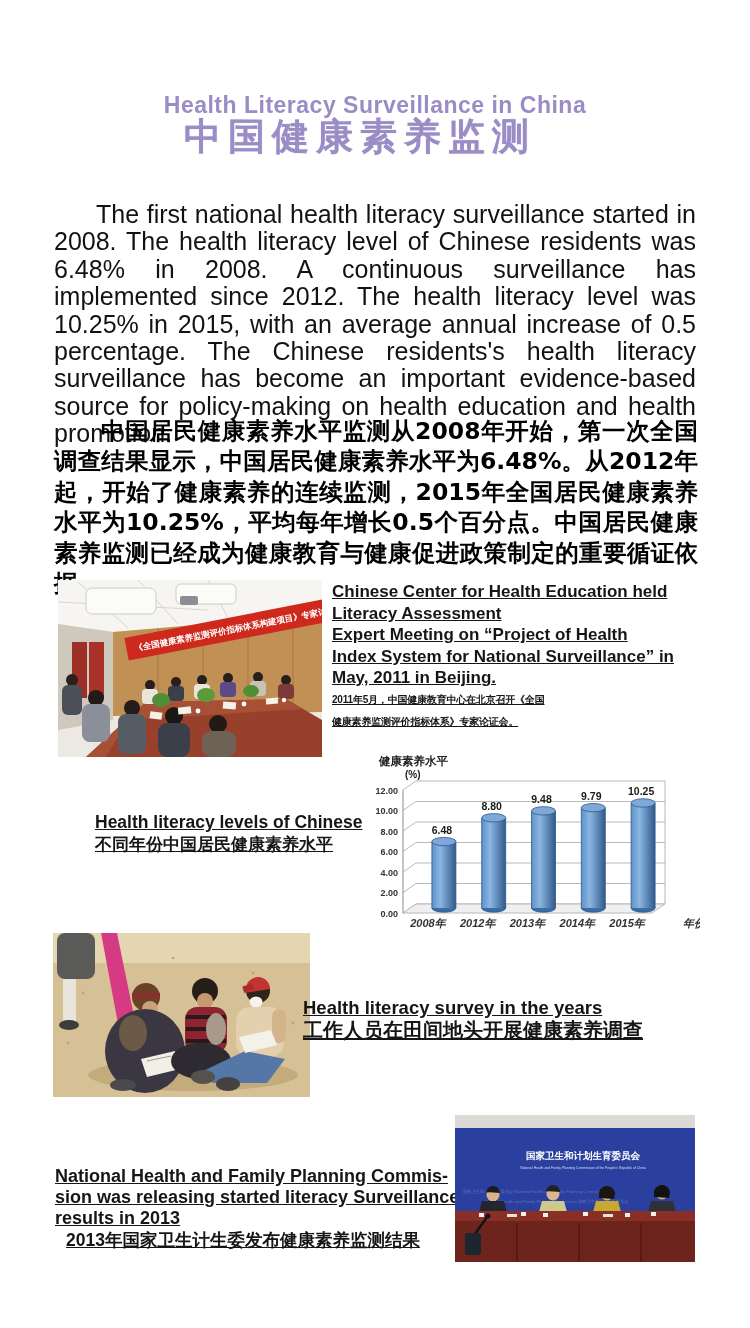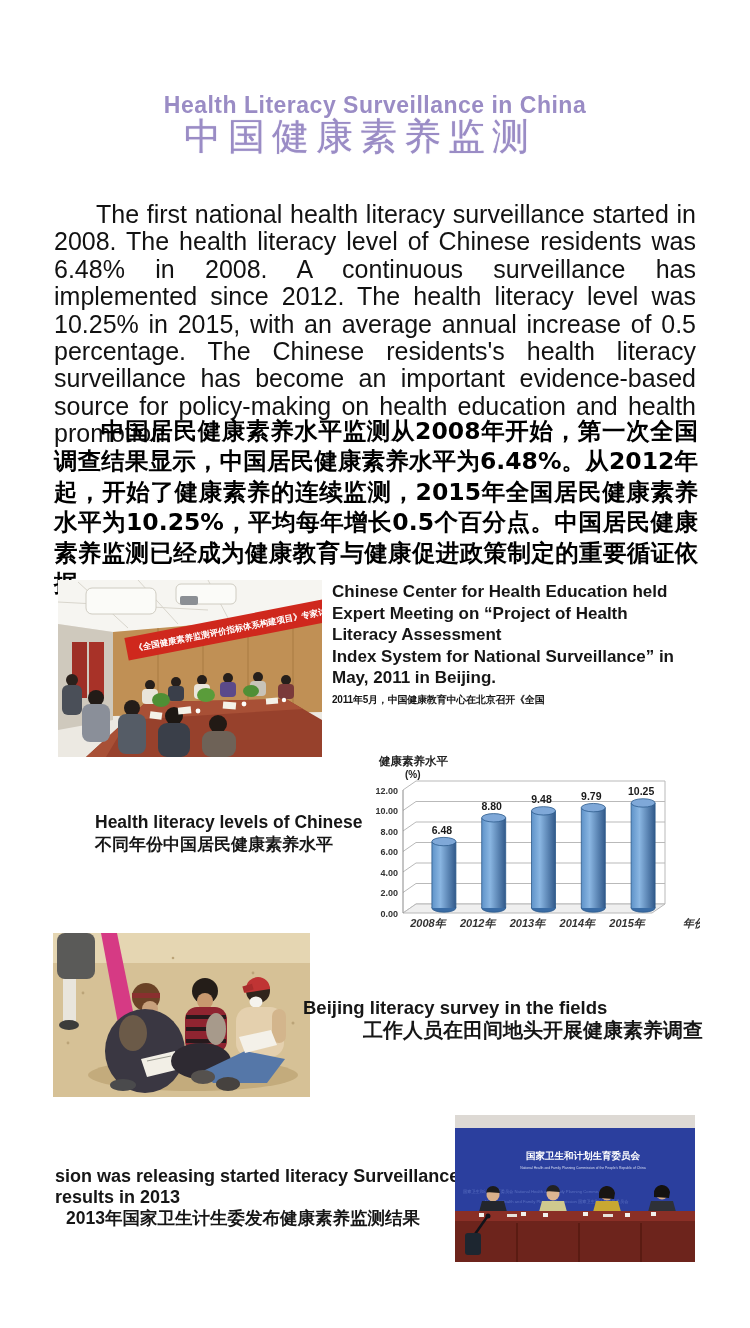--- a/index.html
+++ b/index.html
@@ -3,37 +3,37 @@
 <meta charset="utf-8">
 <style>
   html,body{margin:0;padding:0;background:#fff;}
   .page{position:relative;width:750px;height:1328px;background:#fff;overflow:hidden;
         font-family:"Liberation Sans","DejaVu Sans",sans-serif;padding-left:36px;}
   .abs{position:absolute;}
   
   .title-en{left:0;top:92px;width:750px;text-align:center;
             font-size:23px;font-weight:bold;color:#9a8cc5;letter-spacing:.5px;}
   .title-zh{left:0;top:112px;width:720px;text-align:center;
-            font-size:37px;font-weight:normal;color:#9a8cc5;letter-spacing:7px;
+            font-size:37px;font-weight:bold;color:#9a8cc5;letter-spacing:7px;
             text-shadow:0 0 1px #b3a7d6;}
   
   .para-en{left:54px;top:176px;width:642px;font-size:25px;line-height:27.4px;
            color:#121212;text-align:justify;text-indent:42px;}
   .para-zh{left:54px;top:392px;width:644px;font-size:23.5px;line-height:30.6px;
            color:#000;font-weight:bold;text-align:justify;text-indent:47px;
            font-family:"DejaVu Sans","Liberation Sans",sans-serif;}
   
   .cap{font-weight:bold;color:#161616;}
-  .cap .ln{display:block;}
+  .cap .ln{display:block;text-decoration:underline;}
   .cap1{left:332px;top:581px;width:372px;font-size:17px;line-height:21.6px;}
   .cap1 .zh{font-size:10px;letter-spacing:-.2px;}
   .cap2{left:95px;top:812px;width:280px;font-size:17.5px;line-height:21.6px;}
   .cap2 .zh{font-size:17px;}
   .cap3{left:303px;top:996px;width:400px;font-size:18.5px;line-height:23px;}
-  .cap3 .zh{font-size:20px;text-align:right;}
+  .cap3 .zh{font-size:20px;}
   .cap4{left:55px;top:1166px;width:408px;font-size:18px;line-height:21.2px;}
   .cap4 .zh{font-size:17.5px;margin-left:11px;}
   .photo{display:block;}
   .photo1{left:58px;top:580px;}
   .photo2{left:53px;top:933px;}
   .photo3{left:455px;top:1115px;}
   .chartbox{left:365px;top:750px;width:335px;height:185px;}
   svg text{font-family:"Liberation Sans","DejaVu Sans",sans-serif;}
 </style>
 </head>
@@ -122,25 +122,26 @@
     </g>
     <g fill="#fdfdfb">
       <circle cx="140" cy="131" r="2.4"></circle>
         <circle cx="186" cy="124" r="2.4"></circle>
         <circle cx="226" cy="120" r="2.2"></circle>
     </g>
   </svg>
 
   <div class="abs cap cap1">
     <span class="ln">Chinese Center for Health Education held</span>
+    <span class="ln">Literacy Assessment</span>
     <span class="ln">Expert Meeting on “Project of Health</span>
-    <span class="ln">Literacy Assessment</span>
     <span class="ln">Index System for National Surveillance” in</span>
     <span class="ln">May, 2011 in Beijing.</span>
     <span class="ln zh">2011年5月，中国健康教育中心在北京召开《全国</span>
+    <span class="ln zh">健康素养监测评价指标体系》专家论证会。</span>
   </div>
 
   <div class="abs cap cap2">
     <span class="ln">Health literacy levels of Chinese</span>
     <span class="ln zh">不同年份中国居民健康素养水平</span>
   </div>
 
   <div class="abs chartbox">
     <svg id="chart-svg" width="335" height="185" viewBox="0 0 335 185">
       <defs>
@@ -271,25 +272,26 @@
       <rect x="183" y="74" width="48" height="50" rx="14" fill="#e4d0ae"></rect>
       <rect x="219" y="76" width="14" height="34" rx="7" fill="#d3b58c"></rect>
       <polygon points="150,138 192,118 232,126 214,150 160,150" fill="#5577a8"></polygon>
       <polygon points="186,104 218,97 224,112 192,120" fill="#f4f1e9"></polygon>
       <ellipse cx="150" cy="144" rx="12" ry="7" fill="#55514e"></ellipse>
       <ellipse cx="175" cy="151" rx="12" ry="7" fill="#46423f"></ellipse>
     </g>
   </svg>
 
   <div class="abs cap cap3">
-    <span class="ln">Beijing literacy survey in the fields</span>
+    <span class="ln">Health literacy survey in the years</span>
     <span class="ln zh">工作人员在田间地头开展健康素养调查</span>
   </div>
 
   <div class="abs cap cap4">
+    <span class="ln">National Health and Family Planning Commis-</span>
     <span class="ln">sion was releasing started  literacy Surveillance</span>
     <span class="ln">results in 2013</span>
     <span class="ln zh">2013年国家卫生计生委发布健康素养监测结果</span>
   </div>
 
   <svg class="abs photo photo3" width="240" height="147" viewBox="0 0 240 147">
     <rect x="0" y="0" width="240" height="147" fill="#ddd9d4"></rect>
     <rect x="0" y="13" width="240" height="84" fill="#2b3f9e"></rect>
     <text x="128" y="44" font-size="9.5" font-weight="bold" fill="#ffffff" text-anchor="middle">国家卫生和计划生育委员会</text>
     <text x="128" y="54" font-size="3.4" fill="#d8def2" text-anchor="middle">National Health and Family Planning Commission of the People's Republic of China</text>

